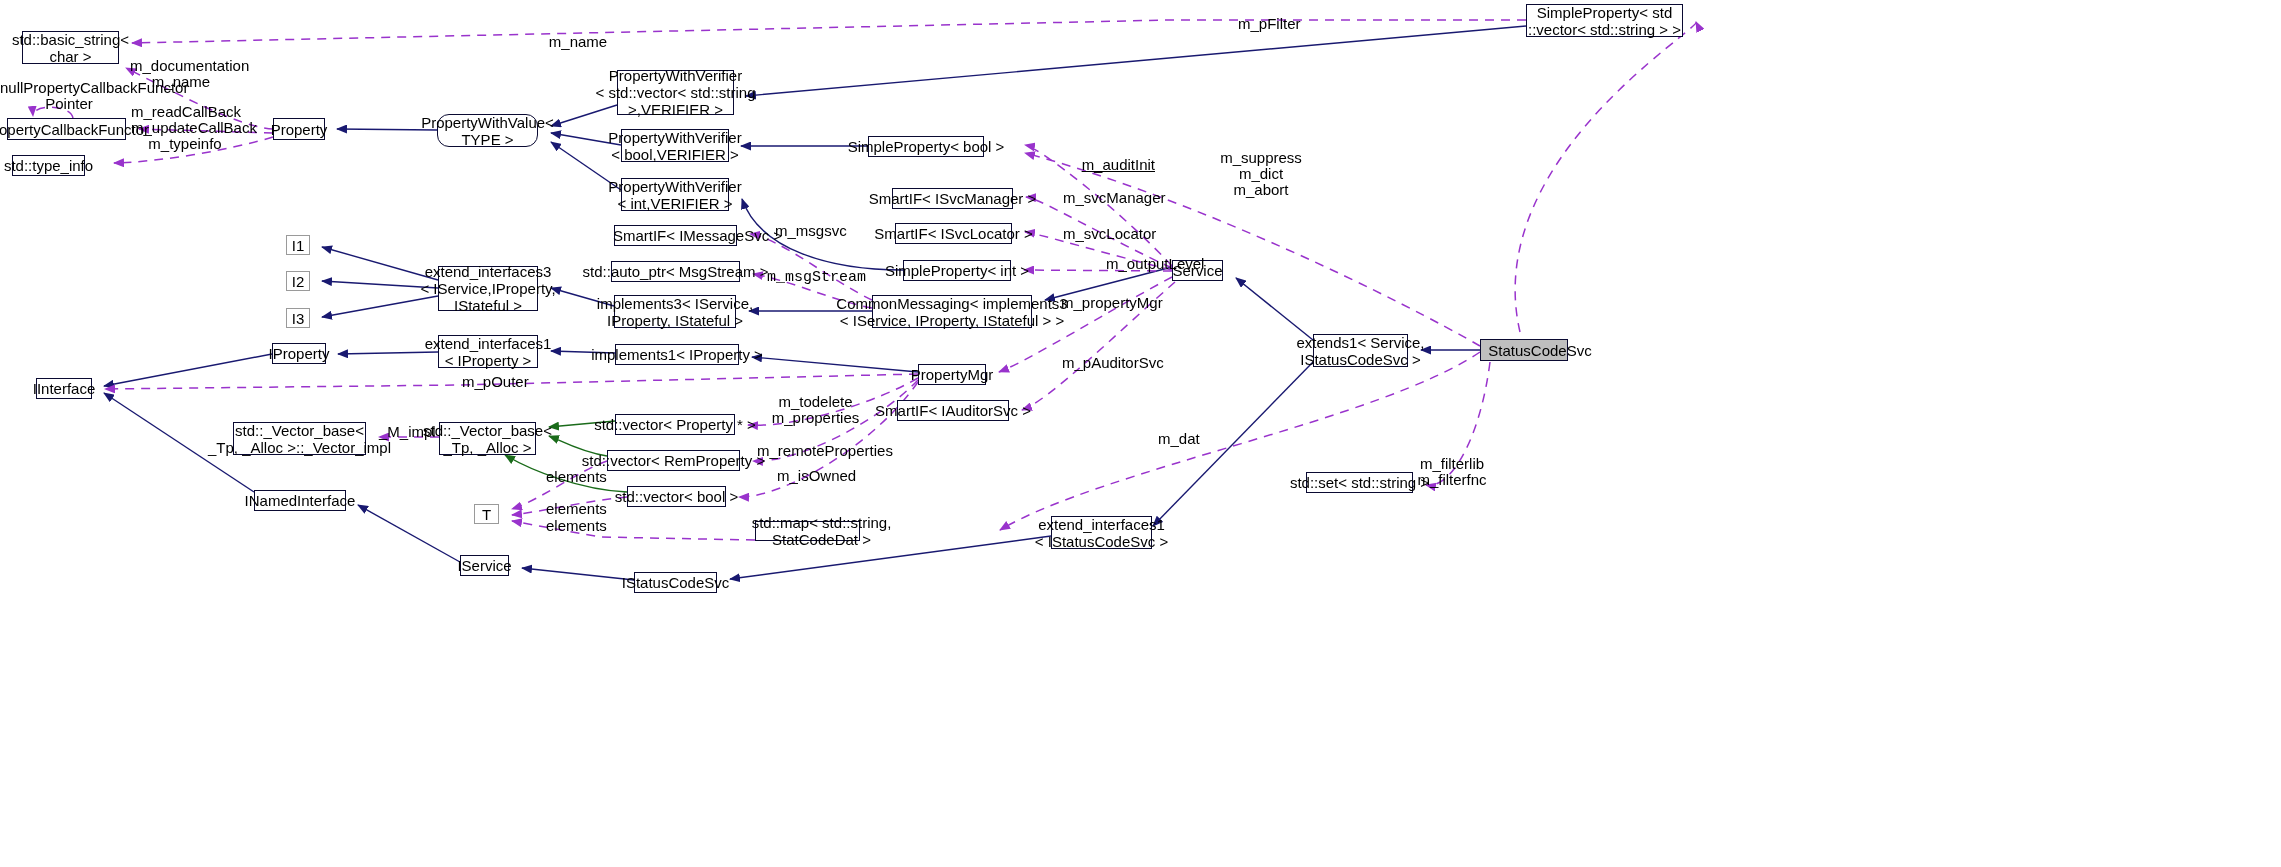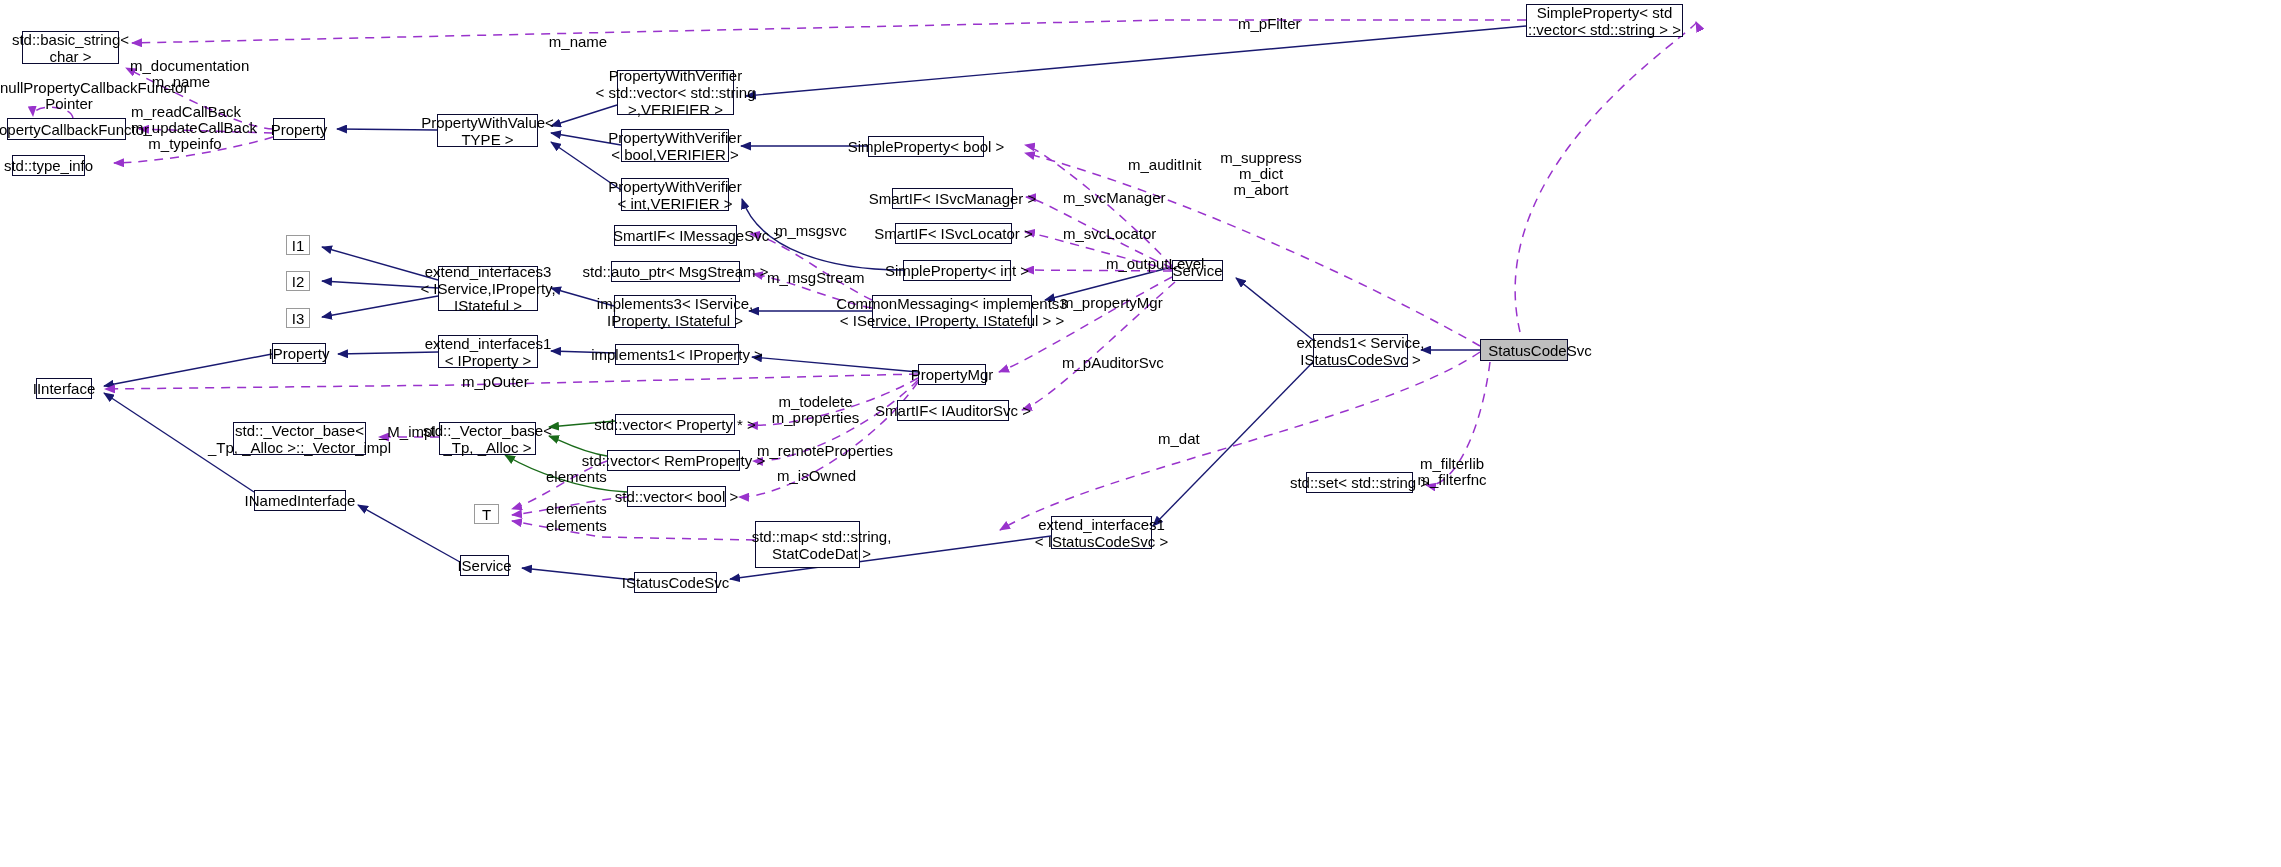--- a/index.html
+++ b/index.html
@@ -183,21 +183,21 @@
 
       <path d="M627,492 C 580,490 530,470 505,455"></path>
     </g>
   </svg>
 
   <div class="node" style="left:22px;top:31px;width:97px;height:33px;">std::basic_string&lt;
 char &gt;</div>
   <div class="node" style="left:7px;top:118px;width:119px;height:22px;">PropertyCallbackFunctor</div>
   <div class="node" style="left:12px;top:155px;width:73px;height:21px;">std::type_info</div>
   <div class="node" style="left:273px;top:118px;width:52px;height:22px;">Property</div>
-  <div class="node" style="left:437px;top:114px;width:101px;height:33px;">PropertyWithValue&lt;
+  <div class="node" style="left:437px;top:114px;width:101px;height:33px;border-radius:12px;">PropertyWithValue&lt;
 TYPE &gt;</div>
   <div class="node" style="left:617px;top:70px;width:117px;height:45px;">PropertyWithVerifier
 &lt; std::vector&lt; std::string
 &gt;,VERIFIER &gt;</div>
   <div class="node" style="left:621px;top:129px;width:108px;height:33px;">PropertyWithVerifier
 &lt; bool,VERIFIER &gt;</div>
   <div class="node" style="left:621px;top:178px;width:108px;height:33px;">PropertyWithVerifier
 &lt; int,VERIFIER &gt;</div>
   <div class="node" style="left:1526px;top:4px;width:157px;height:33px;">SimpleProperty&lt; std
 ::vector&lt; std::string &gt; &gt;</div>
@@ -225,21 +225,21 @@
 &lt; IProperty &gt;</div>
   <div class="node" style="left:36px;top:378px;width:56px;height:21px;">IInterface</div>
   <div class="node" style="left:233px;top:422px;width:133px;height:33px;">std::_Vector_base&lt;
 _Tp, _Alloc &gt;::_Vector_impl</div>
   <div class="node" style="left:439px;top:422px;width:97px;height:33px;">std::_Vector_base&lt;
 _Tp, _Alloc &gt;</div>
   <div class="node" style="left:615px;top:414px;width:120px;height:21px;">std::vector&lt; Property * &gt;</div>
   <div class="node" style="left:607px;top:450px;width:133px;height:21px;">std::vector&lt; RemProperty &gt;</div>
   <div class="node" style="left:627px;top:486px;width:99px;height:21px;">std::vector&lt; bool &gt;</div>
   <div class="node template" style="left:474px;top:504px;width:25px;height:20px;">T</div>
-  <div class="node" style="left:755px;top:521px;width:105px;height:47px;padding-left:32px;">std::map&lt; std::string,
+  <div class="node" style="left:755px;top:521px;width:105px;height:20px;padding-left:32px;">std::map&lt; std::string,
 StatCodeDat &gt;</div>
   <div class="node" style="left:254px;top:490px;width:92px;height:21px;">INamedInterface</div>
   <div class="node" style="left:460px;top:555px;width:49px;height:21px;">IService</div>
   <div class="node" style="left:634px;top:572px;width:83px;height:21px;">IStatusCodeSvc</div>
   <div class="node" style="left:1172px;top:260px;width:51px;height:21px;">Service</div>
   <div class="node" style="left:1313px;top:334px;width:95px;height:33px;">extends1&lt; Service,
 IStatusCodeSvc &gt;</div>
   <div class="node" style="left:1051px;top:516px;width:101px;height:33px;">extend_interfaces1
 &lt; IStatusCodeSvc &gt;</div>
   <div class="node" style="left:1306px;top:472px;width:107px;height:21px;">std::set&lt; std::string &gt;</div>
@@ -250,26 +250,26 @@
   <div class="edge-label" style="left:130px;top:58px;width:102px;text-align:center;">m_documentation
 m_name</div>
   <div class="edge-label" style="left:0px;top:80px;width:138px;text-align:center;">nullPropertyCallbackFunctor
 Pointer</div>
   <div class="edge-label" style="left:131px;top:104px;width:108px;text-align:center;">m_readCallBack
 m_updateCallBack
 m_typeinfo</div>
   <div class="edge-label" style="left:1215px;top:150px;width:92px;text-align:center;">m_suppress
 m_dict
 m_abort</div>
-  <div class="edge-label" style="left:1128px;top:157px;width:90px;text-align:left;">m_auditInit</div>
+  <div class="edge-label" style="left:1065px;top:157px;width:90px;text-align:right;text-decoration:underline;">m_auditInit</div>
   <div class="edge-label" style="left:1063px;top:190px;width:110px;text-align:left;">m_svcManager</div>
   <div class="edge-label" style="left:1063px;top:226px;width:105px;text-align:left;">m_svcLocator</div>
   <div class="edge-label" style="left:1062px;top:256px;width:108px;text-align:left;margin-left:44px;">m_outputLevel</div>
   <div class="edge-label" style="left:775px;top:223px;width:85px;text-align:left;">m_msgsvc</div>
-  <div class="edge-label" style="left:767px;top:270px;width:100px;text-align:left;">m_msgStream</div>
+  <div class="edge-label" style="left:767px;top:270px;width:100px;text-align:left;font-family:Liberation Mono, monospace;">m_msgStream</div>
   <div class="edge-label" style="left:1061px;top:295px;width:110px;text-align:left;">m_propertyMgr</div>
   <div class="edge-label" style="left:1062px;top:355px;width:110px;text-align:left;">m_pAuditorSvc</div>
   <div class="edge-label" style="left:462px;top:374px;width:80px;text-align:left;">m_pOuter</div>
   <div class="edge-label" style="left:379px;top:424px;width:60px;text-align:left;">_M_impl</div>
   <div class="edge-label" style="left:768px;top:394px;width:95px;text-align:center;">m_todelete
 m_properties</div>
   <div class="edge-label" style="left:757px;top:443px;width:140px;text-align:left;">m_remoteProperties</div>
   <div class="edge-label" style="left:777px;top:468px;width:90px;text-align:left;">m_isOwned</div>
   <div class="edge-label" style="left:546px;top:469px;width:70px;text-align:left;">elements</div>
   <div class="edge-label" style="left:546px;top:501px;width:70px;text-align:left;">elements</div>

